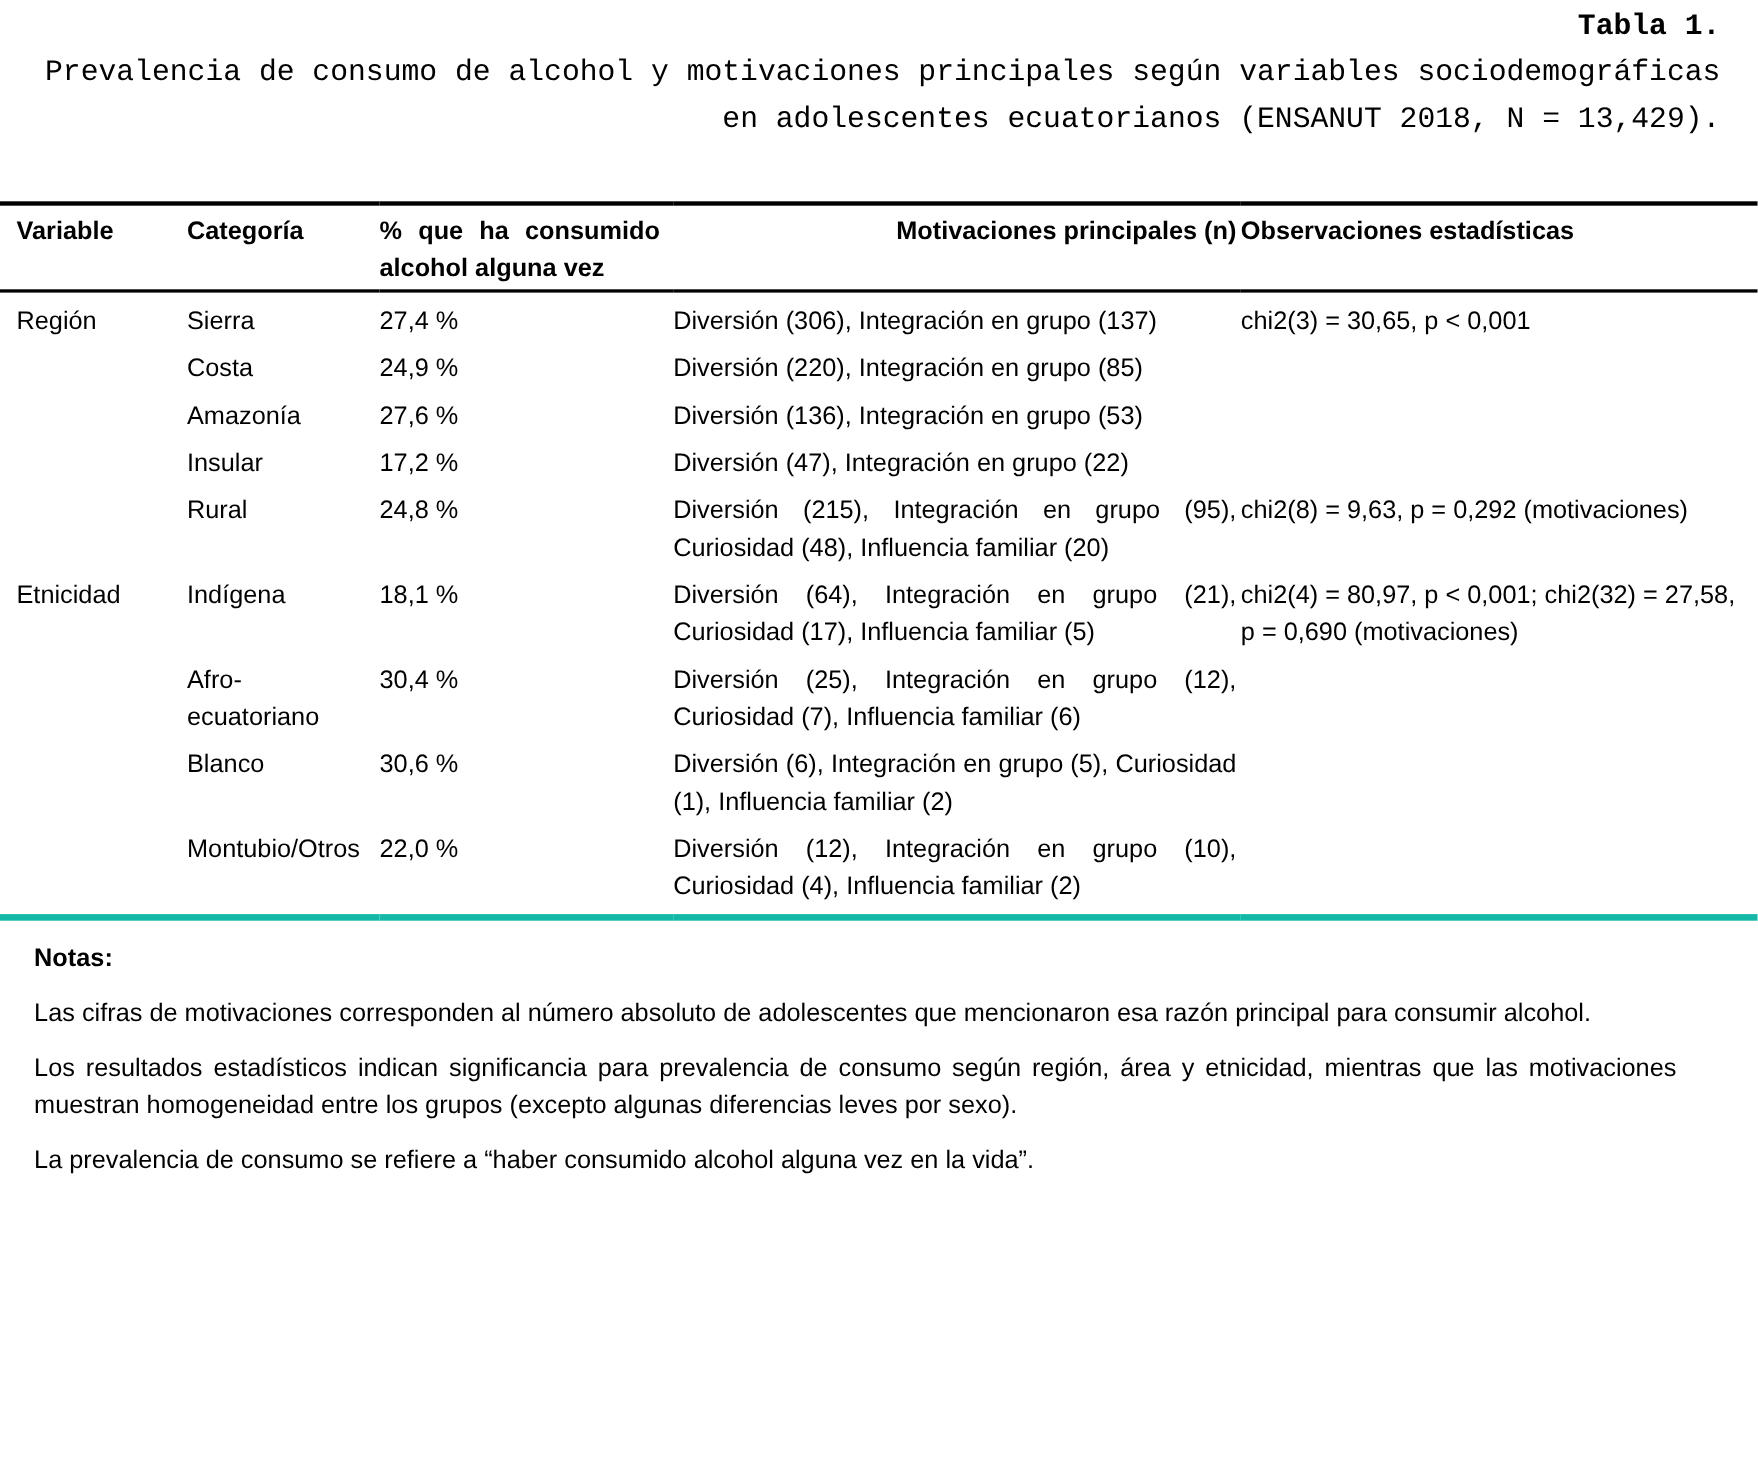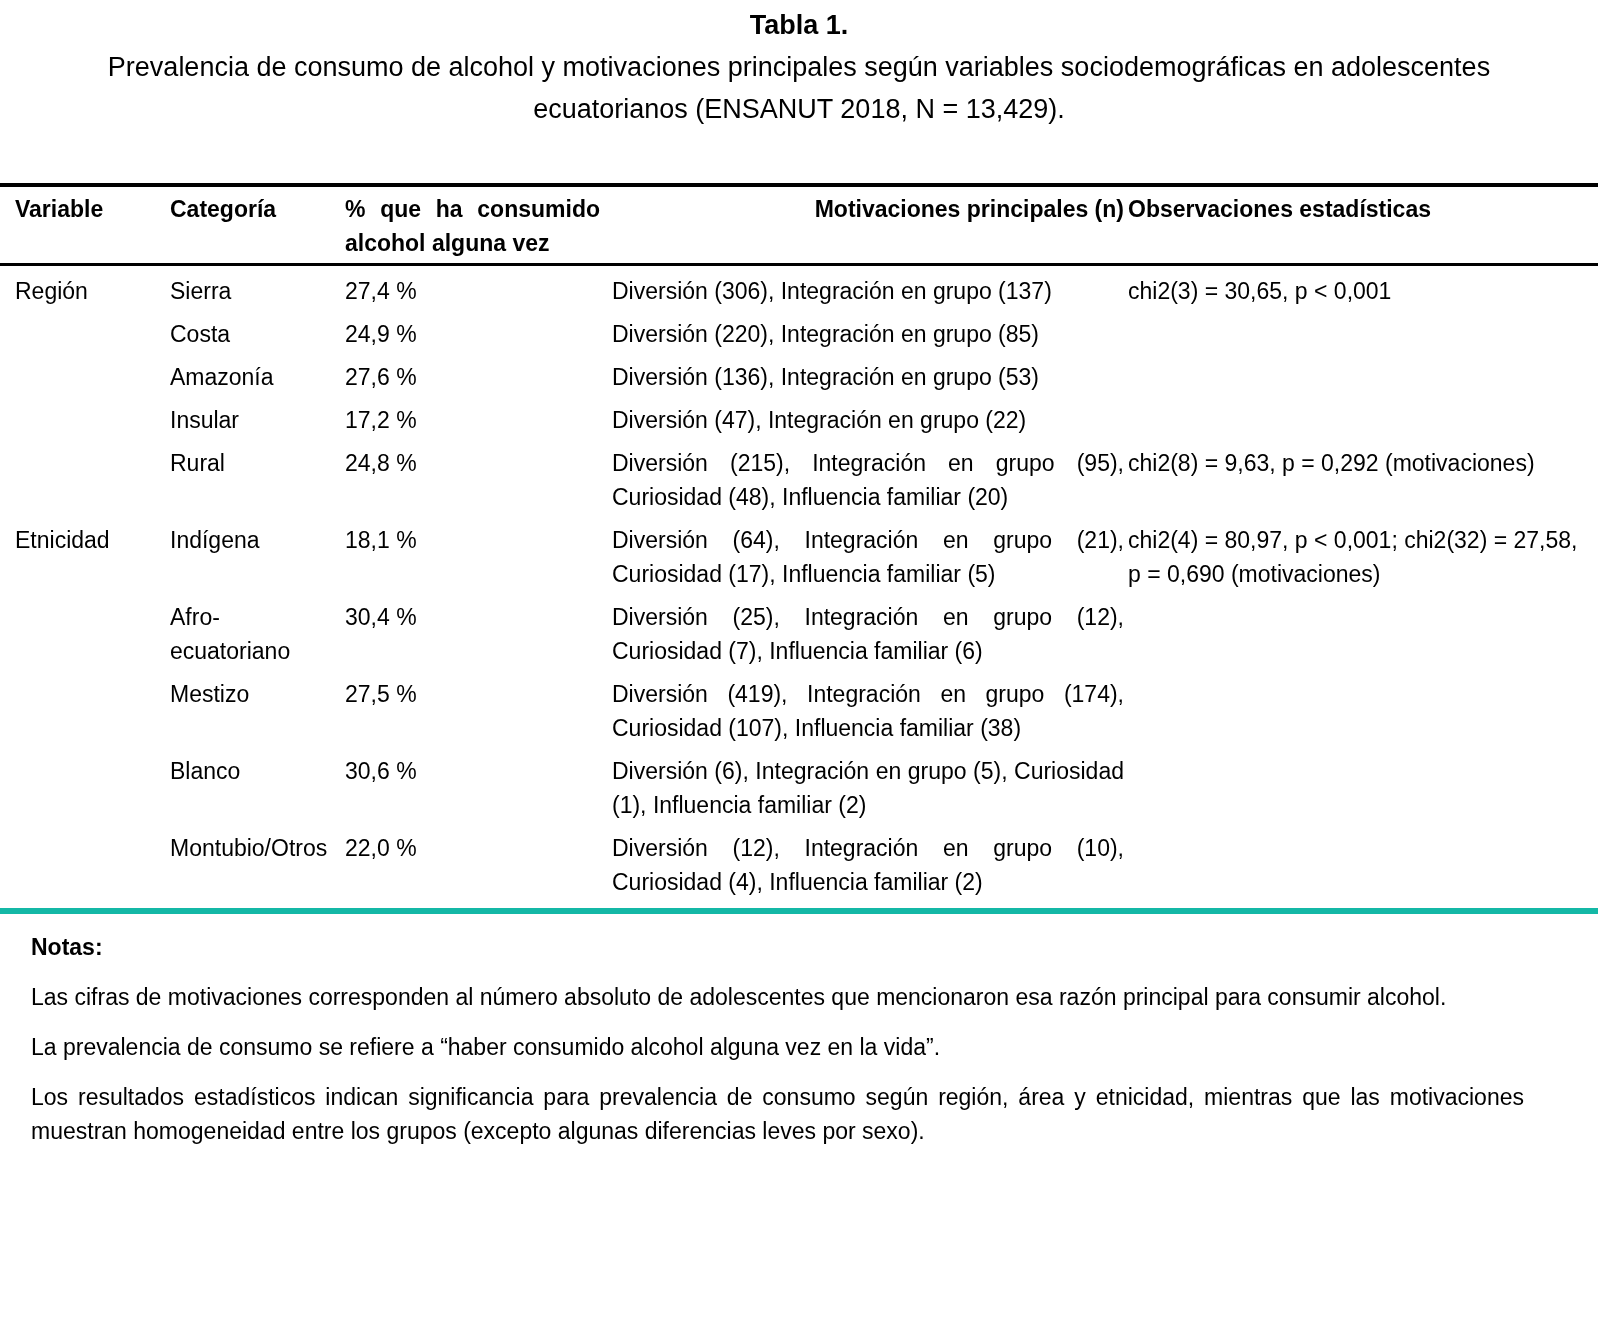--- a/index.html
+++ b/index.html
@@ -8,23 +8,24 @@
     width: 1598px;
     height: 1326px;
     background: #ffffff;
     color: #000000;
     font-family: "Liberation Sans", "DejaVu Sans", sans-serif;
     overflow: hidden;
     position: relative;
   }
   .title-block {
     margin: 4px 34px 0 34px;
-    text-align: center;
+    text-align: right;
     font-size: 27px;
     line-height: 42px;
+    font-family: Liberation Mono, monospace;
   }
   .title { font-weight: bold; }
   .subtitle { font-weight: normal; }
 
   table.data-table {
     width: 1598px;
     margin-top: 53px;
     border-collapse: collapse;
     table-layout: fixed;
     border-top: 4px solid #000000;
@@ -131,42 +132,35 @@
       </tr>
       <tr>
         <td class="c-var"></td>
         <td class="c-cat">Afro-ecuatoriano</td>
         <td class="c-pct">30,4 %</td>
         <td class="c-mot">Diversión (25), Integración en grupo (12), Curiosidad (7), Influencia familiar (6)</td>
         <td class="c-obs"></td>
       </tr>
       <tr>
         <td class="c-var"></td>
-        <td class="c-cat">Mestizo</td>
-        <td class="c-pct">27,5 %</td>
-        <td class="c-mot">Diversión (419), Integración en grupo (174), Curiosidad (107), Influencia familiar (38)</td>
-        <td class="c-obs"></td>
-      </tr>
-      <tr>
-        <td class="c-var"></td>
         <td class="c-cat">Blanco</td>
         <td class="c-pct">30,6 %</td>
         <td class="c-mot">Diversión (6), Integración en grupo (5), Curiosidad (1), Influencia familiar (2)</td>
         <td class="c-obs"></td>
       </tr>
       <tr>
         <td class="c-var"></td>
         <td class="c-cat">Montubio/Otros</td>
         <td class="c-pct">22,0 %</td>
         <td class="c-mot">Diversión (12), Integración en grupo (10), Curiosidad (4), Influencia familiar (2)</td>
         <td class="c-obs"></td>
       </tr>
     </tbody>
   </table>
 
   <div class="notes">
     <p class="notes-label">Notas:</p>
     <p class="note">Las cifras de motivaciones corresponden al número absoluto de adolescentes que mencionaron esa razón principal para consumir alcohol.</p>
+    <p class="note note-justify">Los resultados estadísticos indican significancia para prevalencia de consumo según región, área y etnicidad, mientras que las motivaciones muestran homogeneidad entre los grupos (excepto algunas diferencias leves por sexo).</p>
     <p class="note">La prevalencia de consumo se refiere a “haber consumido alcohol alguna vez en la vida”.</p>
-    <p class="note note-justify">Los resultados estadísticos indican significancia para prevalencia de consumo según región, área y etnicidad, mientras que las motivaciones muestran homogeneidad entre los grupos (excepto algunas diferencias leves por sexo).</p>
   </div>
 
 </div>
 
 </body></html>

